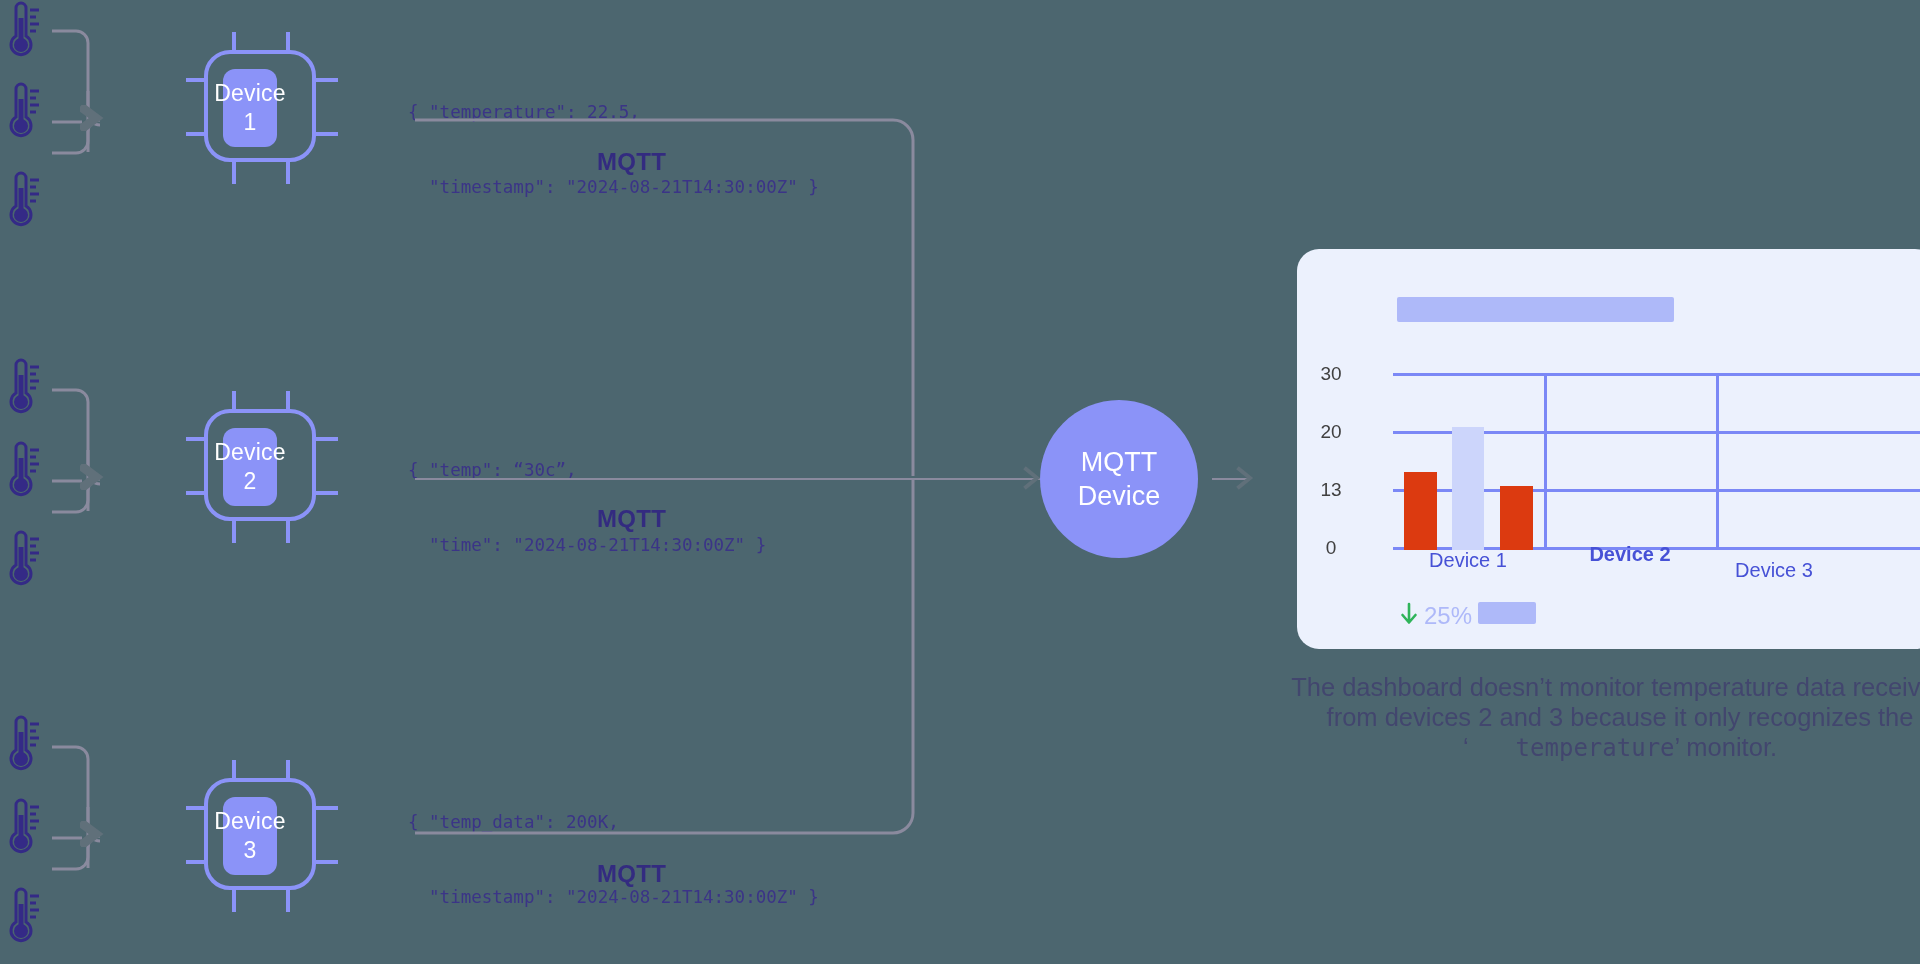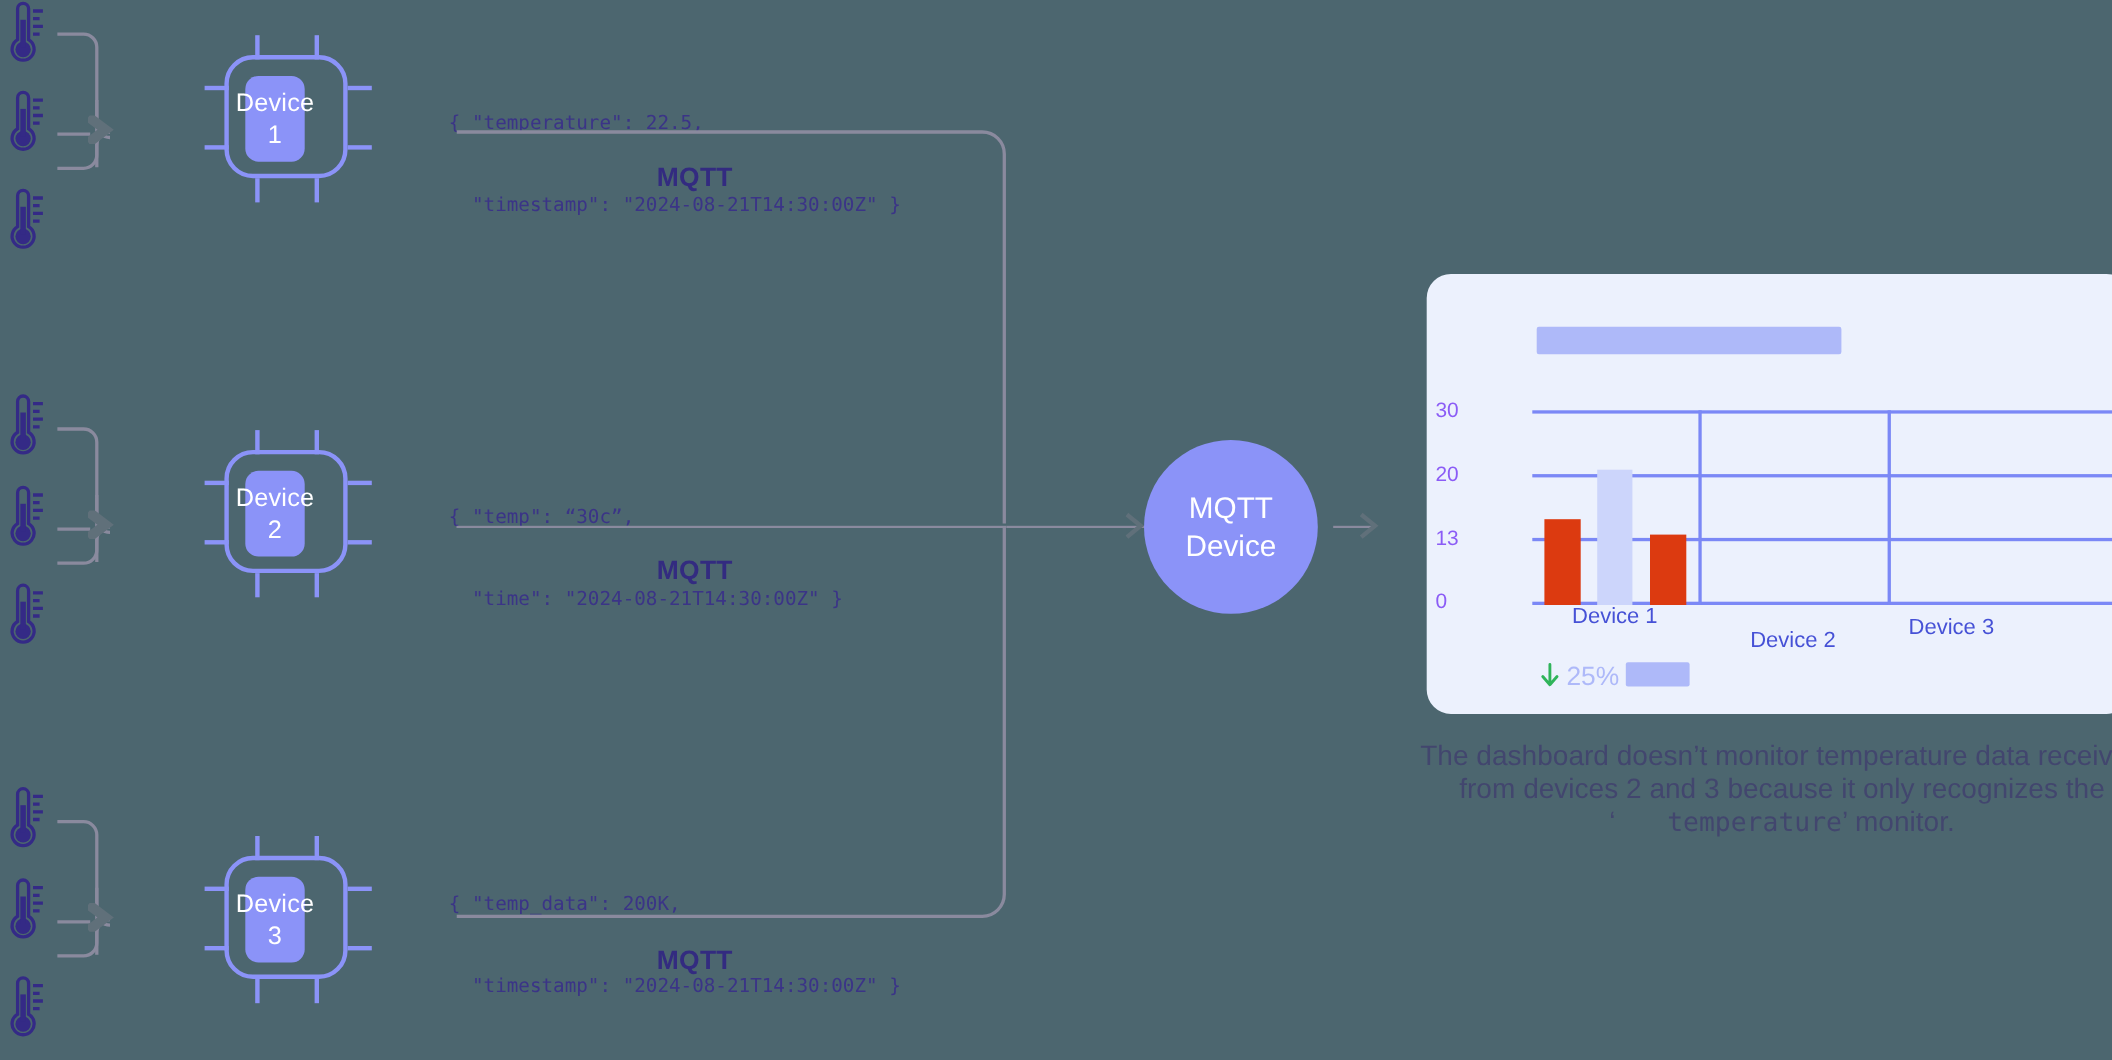--- a/index.html
+++ b/index.html
@@ -105,23 +105,23 @@
     background: #ecf1fd;
     border-radius: 22px;
   }
   .title-bar {
     position: absolute;
     background: #aeb9f9;
     border-radius: 2px;
   }
   .axis-label {
     position: absolute;
-    color: #8b5cf6;
+    color: #404040;
     font-size: 19px;
-    text-align: left;
+    text-align: center;
   }
   .cat-label {
     position: absolute;
     color: #4651d6;
     font-size: 20px;
     text-align: center;
   }
   .grid-h {
     position: absolute;
     height: 3px;
@@ -414,21 +414,21 @@
     <div class="grid-h" style="left:96px; top:240px; width:544px;"></div>
     <div class="grid-h" style="left:96px; top:298px; width:544px;"></div>
     <div class="grid-v" style="left:247px; top:124px; height:177px;"></div>
     <div class="grid-v" style="left:419px; top:124px; height:177px;"></div>
 
     <div class="bar" style="left:107px; top:223px; width:33px; height:78px; background:#dc3a10;"></div>
     <div class="bar" style="left:155px; top:178px; width:32px; height:123px; background:#ccd5fb;"></div>
     <div class="bar" style="left:203px; top:237px; width:33px; height:64px; background:#dc3a10;"></div>
 
     <div class="cat-label" style="left:86px;  top:300px; width:170px;">Device 1</div>
-    <div class="cat-label" style="left:248px; top:322px; width:170px;">Device 2</div>
+    <div class="cat-label" style="left:248px; top:294px; width:170px;font-weight:bold;">Device 2</div>
     <div class="cat-label" style="left:392px; top:310px; width:170px;">Device 3</div>
 
     <div class="delta" style="left:103px; top:353px;">
       <span>
         <svg width="18" height="24" viewBox="0 0 18 24">
             <path d="M9 2v17M2.5 13L9 20.5 15.5 13" fill="none" stroke="#2fb45a" stroke-width="2.6" stroke-linecap="round" stroke-linejoin="round"></path>
           </svg>
       </span>
       <span class="delta-pct">25%</span>
       <span class="delta-block"></span>

